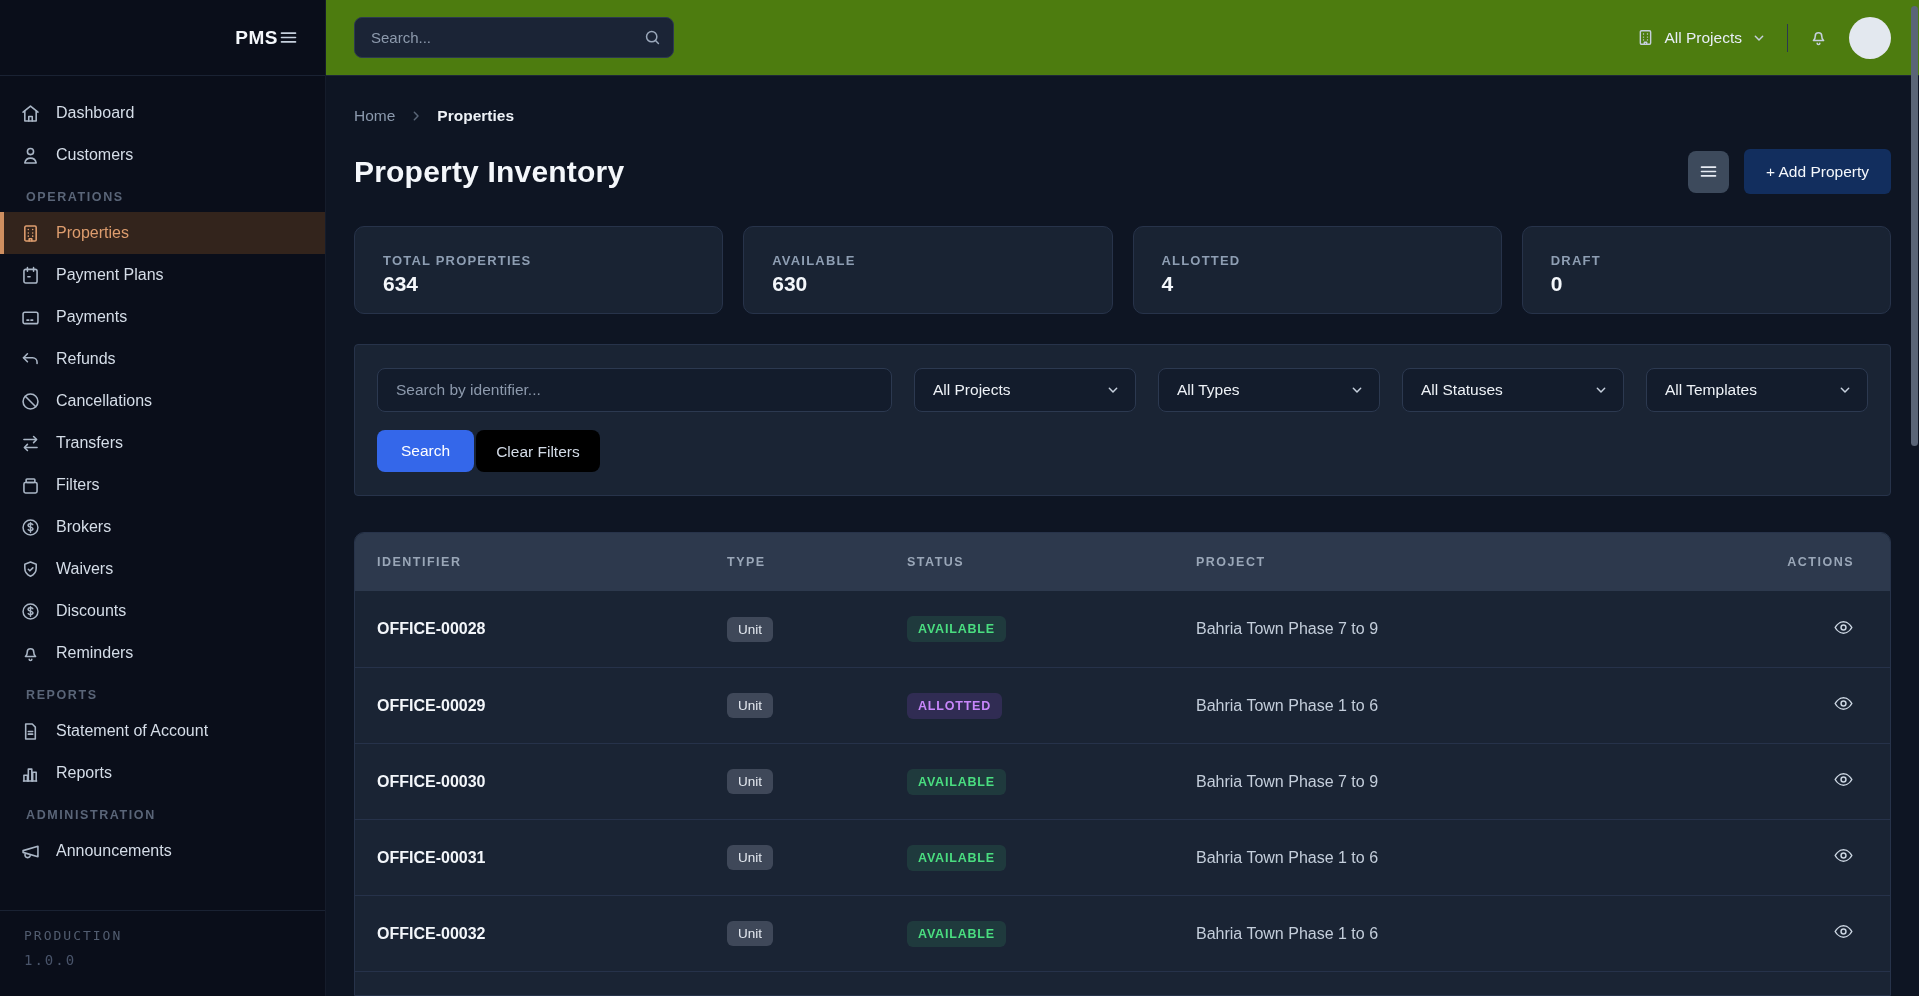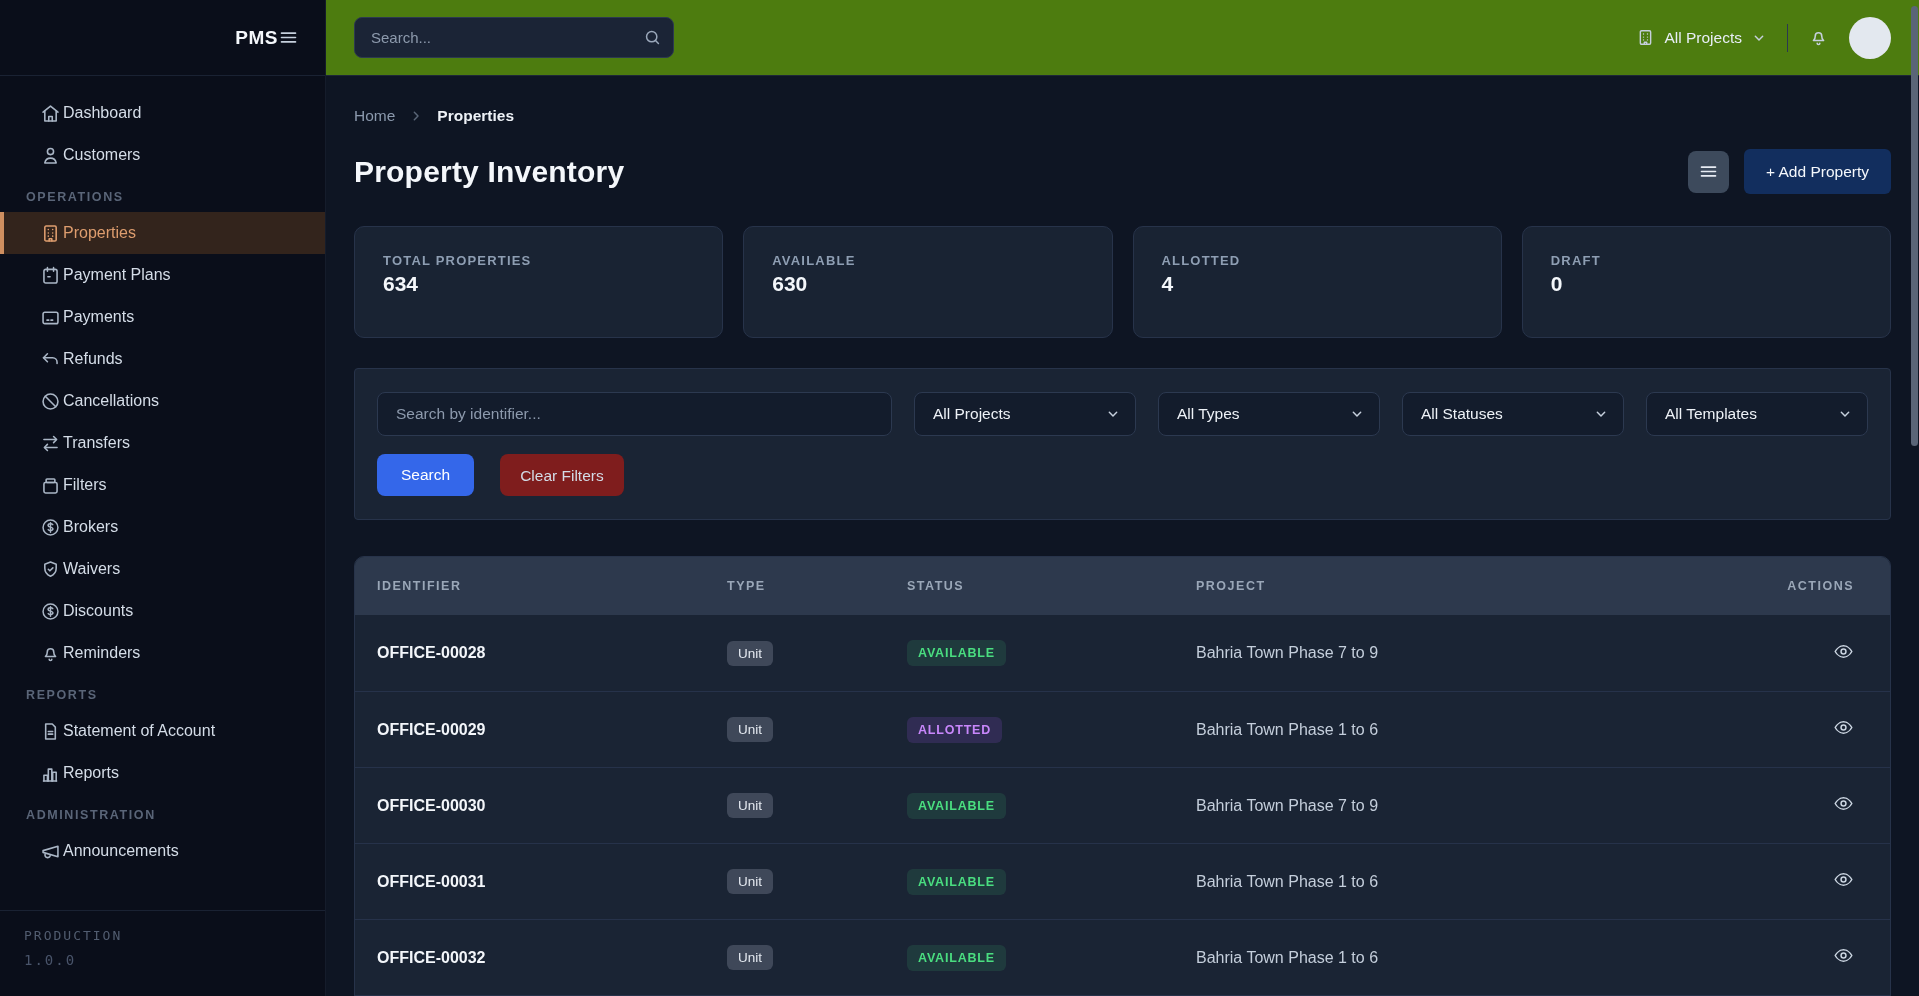--- a/index.html
+++ b/index.html
@@ -9,21 +9,21 @@
   
   .sidebar { position:absolute; left:0; top:0; width:326px; height:996px;
     background:#0a0e1a; border-right:1px solid #151c2b; z-index:3; }
   .sidebar-header { height:76px; display:flex; align-items:center; justify-content:flex-end;
     padding:0 26px; border-bottom:1px solid #1a2233; }
   .logo { font-size:19px; font-weight:700; color:#f4f7fb; letter-spacing:.5px; }
   .icon-btn { background:none; border:none; cursor:pointer; color:#c6d0dd; display:flex; align-items:center; }
   .sidebar-nav { padding-top:16px; height:834px; overflow:hidden; }
   .nav-section { padding:14px 26px 8px; font-size:12.5px; font-weight:700; letter-spacing:1.6px;
     color:#5a6578; text-transform:uppercase; }
-  .nav-item { display:flex; align-items:center; gap:2px; height:42px; padding-left:36px;
+  .nav-item { display:flex; align-items:center; gap:15px; height:42px; padding-left:16px;
     color:#d5dde8; font-size:16px; cursor:pointer; border-left:4px solid transparent; }
   .nav-item .icon { color:#aab6c6; }
   .nav-item.active { background:#33241c; border-left-color:#cf8f60; color:#de9d6e; }
   .nav-item.active .icon { color:#de9d6e; }
   .sidebar-footer { position:absolute; left:0; right:0; bottom:0; height:86px;
     border-top:1px solid #1a2233; padding:17px 24px; background:#0a0e1a;
     font-family:"DejaVu Sans Mono","Liberation Mono",monospace; }
   .env { font-size:13px; letter-spacing:2px; color:#525d70; }
   .ver { margin-top:9px; font-size:14px; letter-spacing:2px; color:#49546a; }
 
@@ -59,39 +59,39 @@
 
   .title-row { margin-top:24px; display:flex; align-items:center; }
   .page-title { font-size:30px; font-weight:700; color:#f4f7fb; letter-spacing:.2px; }
   .title-actions { margin-left:auto; display:flex; align-items:center; gap:15px; }
   .view-toggle-btn { width:41px; height:42px; background:#3d4a5c; border:none; border-radius:8px;
     color:#e7ecf3; display:flex; align-items:center; justify-content:center; cursor:pointer; }
   .add-btn { height:45px; padding:0 22px; background:#122e5e; color:#f5f8fc; border:none;
     border-radius:6px; font-size:15.5px; font-weight:500; font-family:inherit; cursor:pointer; }
 
   .stats-row { margin-top:32px; display:flex; gap:20px; }
-  .stat-card { flex:1; height:112px; background:#192333; border:1px solid #27334a;
+  .stat-card { flex:1; height:88px; background:#192333; border:1px solid #27334a;
     border-radius:10px; padding:26px 28px; }
   .stat-label { font-size:13px; font-weight:600; letter-spacing:1.2px; color:#8e9eb3; text-transform:uppercase; }
   .stat-value { margin-top:4px; font-size:21px; font-weight:700; color:#f4f7fb; }
 
   .filter-panel { margin-top:30px; background:#1a2434; border:1px solid #27334a;
     border-radius:4px; padding:23px 22px; }
   .filter-row { display:flex; gap:22px; }
   .filter-search { flex:1; height:44px; background:#131c2c; border:1px solid #2c3950;
     border-radius:8px; color:#e8eef6; font-size:15.5px; padding:0 18px; font-family:inherit; outline:none; }
   .filter-search::placeholder { color:#8d9aad; }
   .select { width:222px; height:44px; background:#131c2c; border:1px solid #2c3950; border-radius:8px;
     display:flex; align-items:center; justify-content:space-between; padding:0 14px 0 18px;
     font-size:15.5px; font-weight:500; color:#eef2f7; cursor:pointer; }
   .select .icon { color:#c6d0dd; }
-  .filter-buttons { margin-top:18px; display:flex; gap:26px; }
+  .filter-buttons { margin-top:18px; display:flex; gap:2px; }
   .btn-primary { height:42px; padding:0 24px; background:#3467ea; color:#fff; border:none;
     border-radius:8px; font-size:15.5px; font-weight:500; font-family:inherit; cursor:pointer; }
-  .btn-secondary { height:42px; padding:13px 20px; background:#7f1d1d; color:#d3dbe6; border:none;
+  .btn-secondary { height:42px; padding:13px 20px; background:#000000; color:#d3dbe6; border:none;
     border-radius:8px; font-size:15.5px; font-weight:500; font-family:inherit; cursor:pointer; }
 
   .table-card { margin-top:36px; background:#1a2434; border:1px solid #27334a;
     border-radius:10px 10px 0 0; overflow:hidden; }
   .grid-cols { display:grid; grid-template-columns:350px 180px 289px 1fr 150px;
     align-items:center; padding-left:22px; }
   .thead { background:#2d394d; height:58px; }
   .th { font-size:12.5px; font-weight:700; letter-spacing:1.5px; color:#9aa7b8; text-transform:uppercase; }
   .th.right, .cell.right { text-align:right; padding-right:36px; }
   .trow { height:76px; border-top:1px solid #26324a; }

